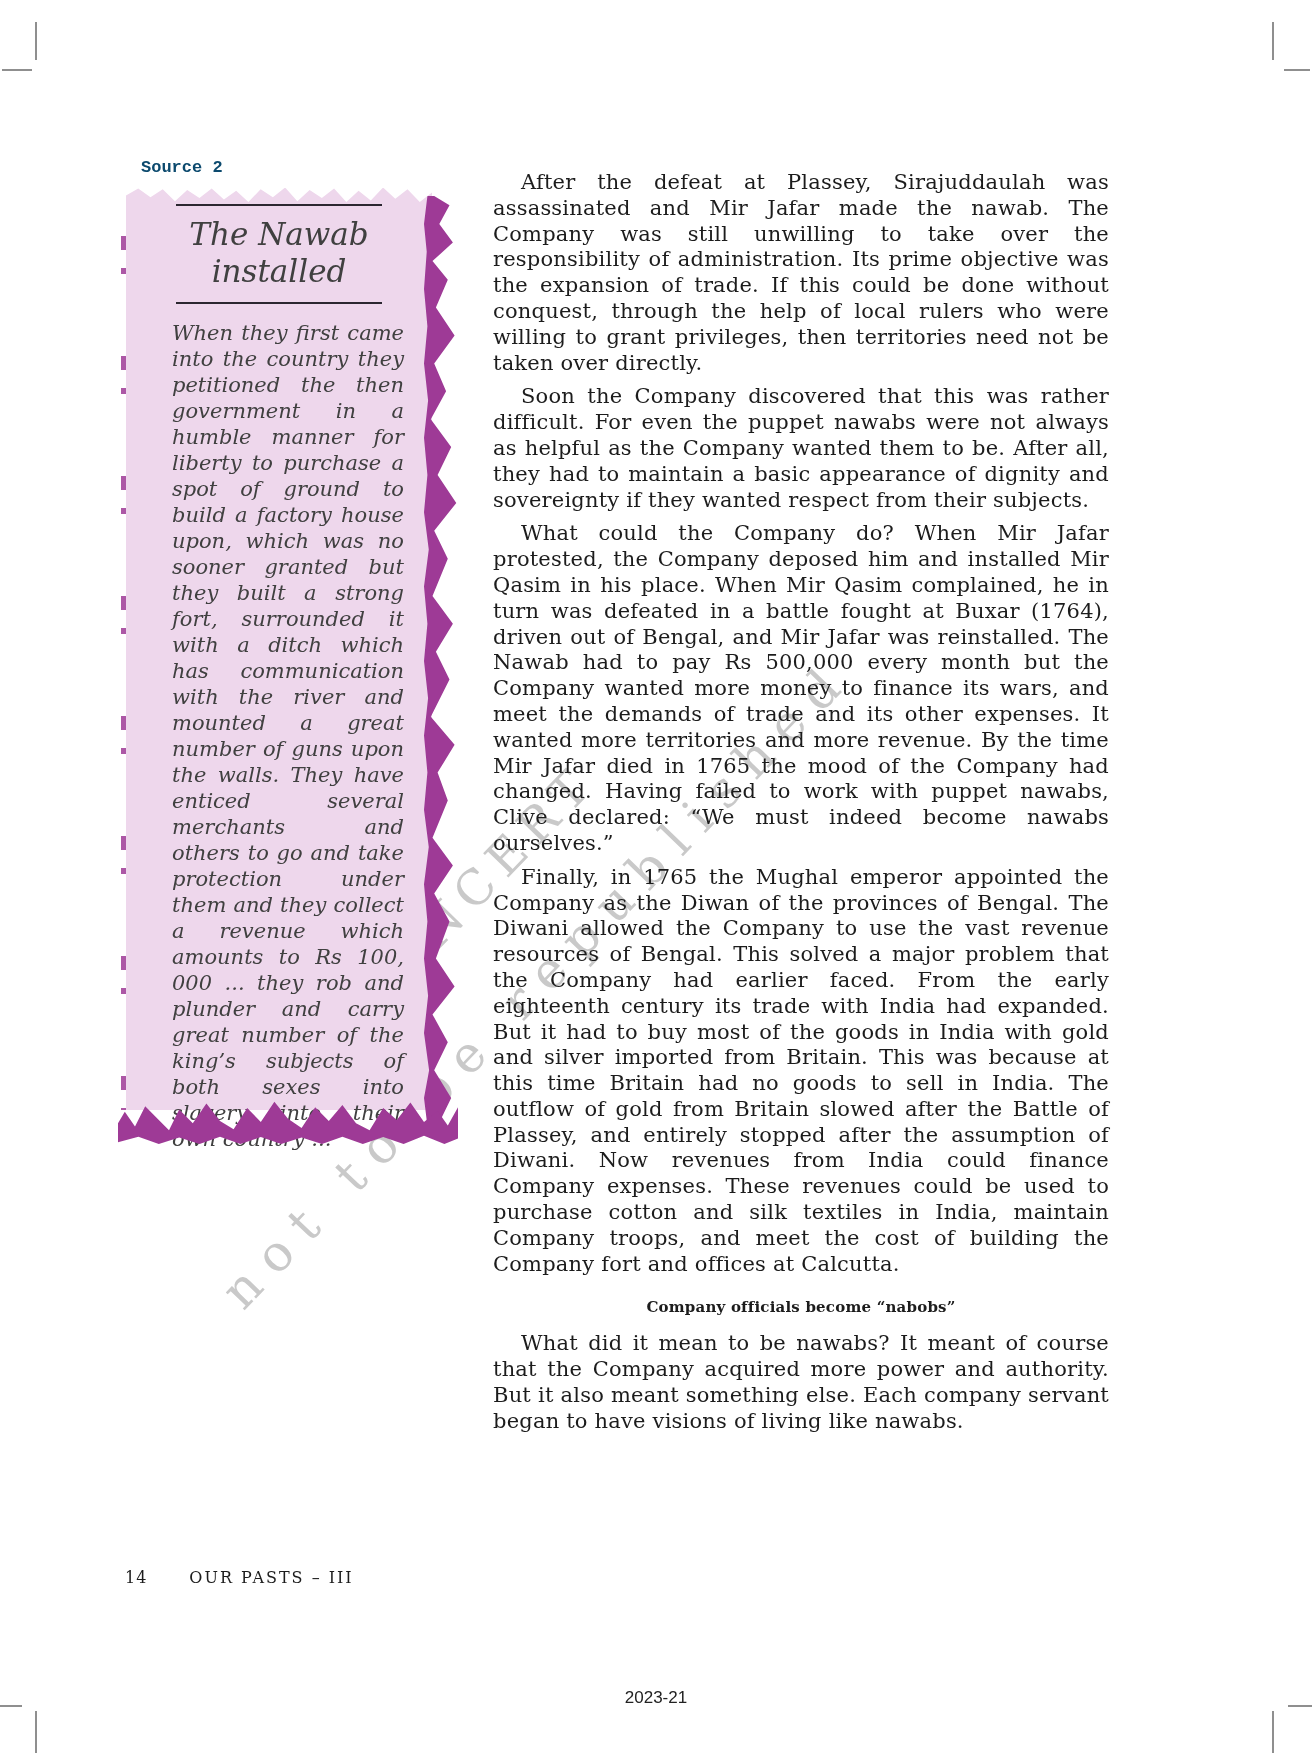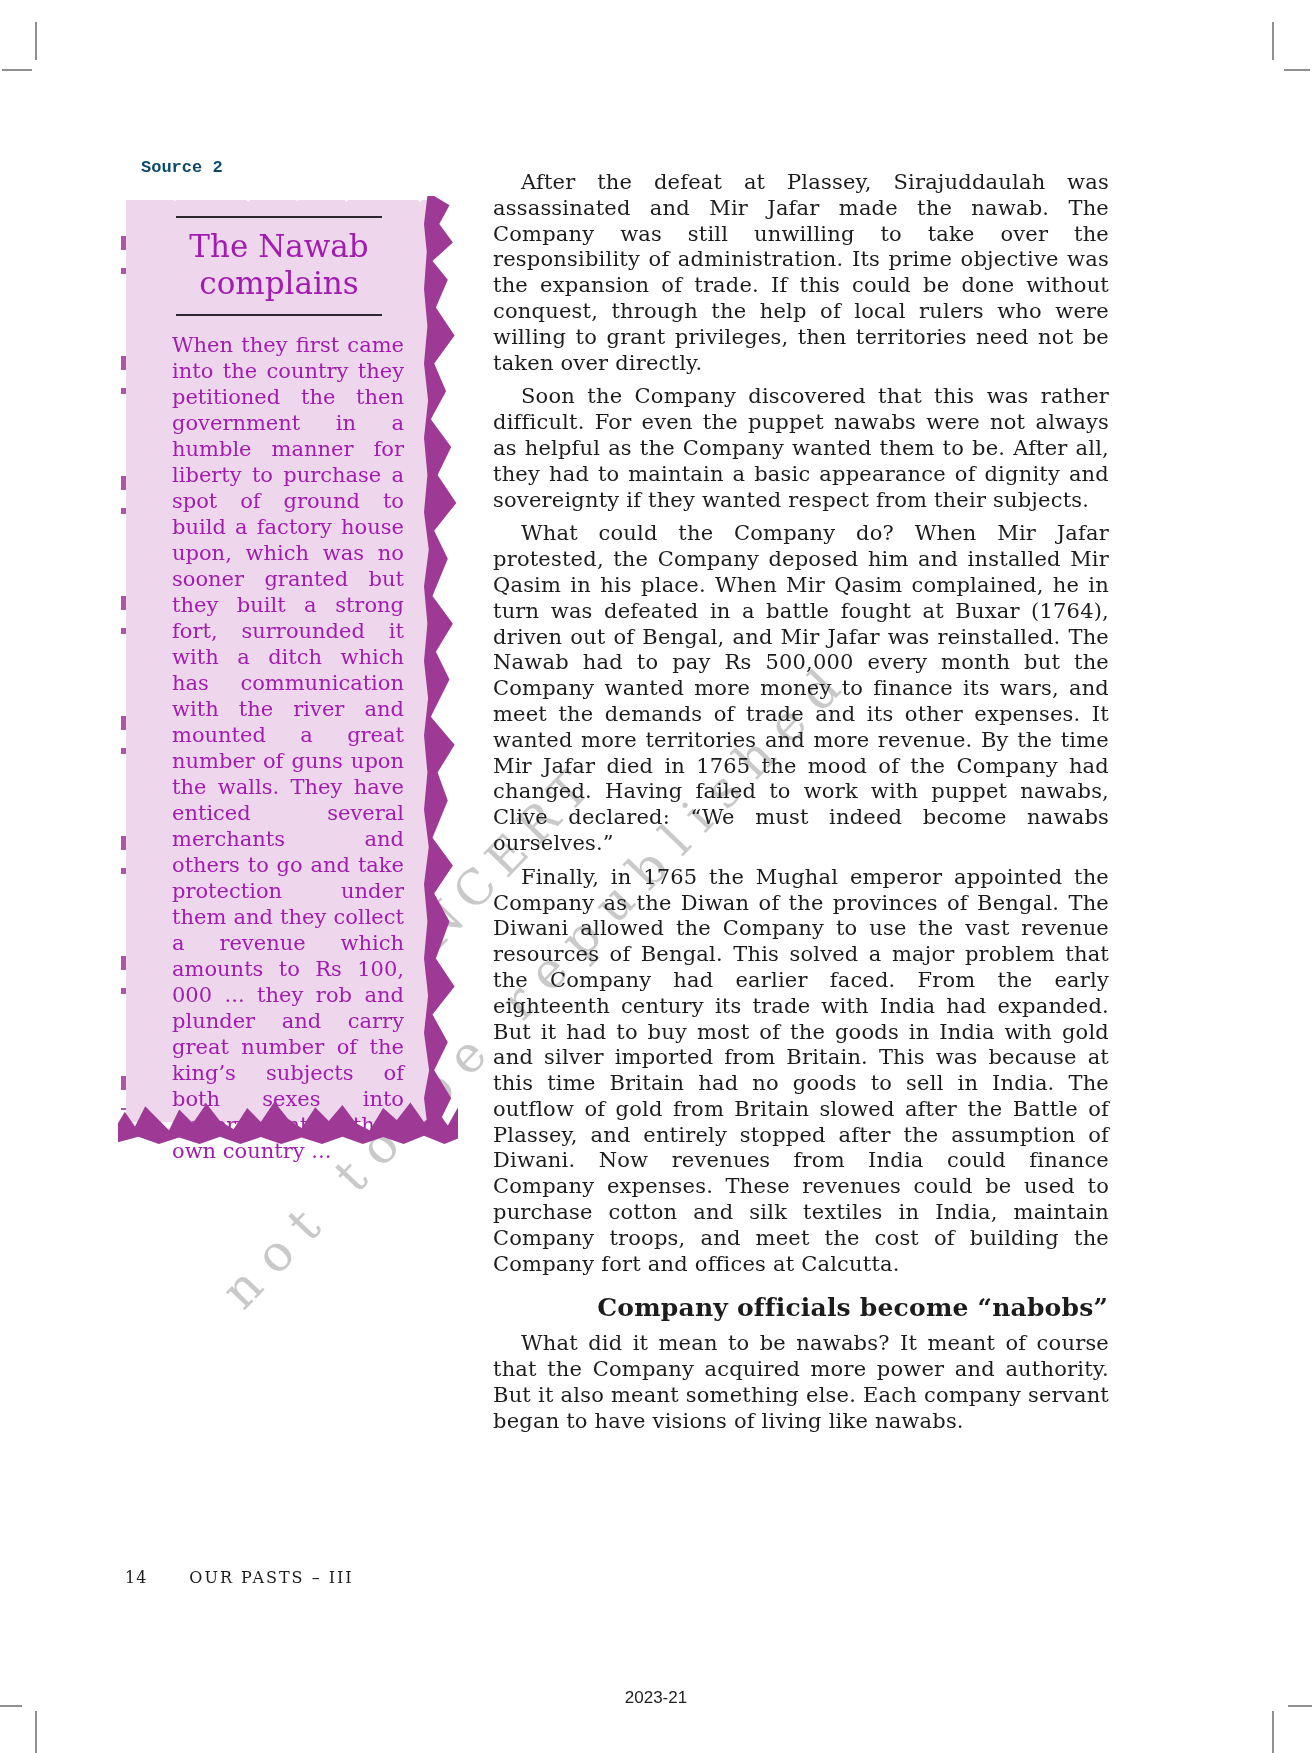--- a/index.html
+++ b/index.html
@@ -15,43 +15,43 @@
   .wm1{left:388px;top:962px;font-size:48px;letter-spacing:10px;
        transform:rotate(-46deg);transform-origin:0 100%;}
   .wm2{left:252px;top:1262px;font-size:50px;letter-spacing:16px;
        transform:rotate(-46deg);transform-origin:0 100%;}
 
   
   .source-label{position:absolute;left:141px;top:158px;z-index:3;
       font-family:Liberation Mono, monospace;font-weight:bold;font-size:17px;color:#0c4a6e;}
 
   
-  .source-box{position:absolute;left:126px;top:200px;width:306px;height:922px;
-      background:#eed7ec;z-index:2;color:#a21caf;}
+  .source-box{position:absolute;left:126px;top:188px;width:306px;height:922px;
+      background:#eed7ec;z-index:2;color:#404040;font-style:italic;}
   .tear-top{position:absolute;left:126px;top:186px;width:306px;height:16px;background:#ffffff;z-index:3;
       clip-path:polygon(0 0,100% 0,100% 40%,96% 100%,92% 20%,88% 80%,84% 10%,80% 90%,76% 30%,72% 100%,68% 15%,64% 75%,60% 25%,56% 95%,52% 10%,48% 70%,44% 20%,40% 100%,36% 30%,32% 85%,28% 15%,24% 75%,20% 25%,16% 95%,12% 20%,8% 70%,4% 15%,0 60%);}
   .tear-bottom{position:absolute;left:118px;top:1098px;width:340px;height:46px;background:#9e3a96;z-index:2;
       clip-path:polygon(0% 55%,2% 30%,5% 62%,8% 18%,12% 48%,15% 70%,18% 25%,22% 55%,26% 12%,30% 50%,34% 68%,38% 22%,42% 52%,46% 8%,50% 45%,54% 65%,58% 20%,62% 50%,66% 15%,70% 55%,74% 70%,78% 22%,82% 48%,86% 10%,90% 52%,94% 28%,97% 60%,100% 20%,100% 88%,96% 100%,90% 82%,84% 100%,78% 85%,72% 100%,66% 84%,60% 100%,54% 86%,48% 100%,42% 85%,36% 100%,30% 84%,24% 100%,18% 86%,12% 100%,6% 84%,0% 96%);}
   .tear-right{position:absolute;left:424px;top:196px;width:34px;height:930px;background:#9e3a96;z-index:2;
       clip-path:polygon(30% 0%,75% 1%,45% 3%,85% 5%,25% 7%,70% 9%,35% 12%,90% 15%,30% 18%,65% 21%,20% 24%,80% 27%,40% 30%,95% 33%,30% 36%,70% 39%,25% 43%,85% 46%,35% 49%,75% 52%,20% 56%,90% 59%,40% 62%,70% 65%,25% 69%,85% 72%,30% 75%,75% 78%,35% 82%,90% 85%,25% 88%,70% 91%,30% 94%,80% 97%,40% 100%,10% 100%,0% 97%,15% 94%,0% 90%,12% 86%,0% 82%,10% 78%,0% 74%,14% 70%,0% 66%,10% 62%,0% 58%,12% 54%,0% 50%,10% 46%,0% 42%,14% 38%,0% 34%,10% 30%,0% 26%,12% 22%,0% 18%,10% 14%,0% 10%,8% 6%,0% 3%,10% 0%);}
   .tear-left{position:absolute;left:121px;top:210px;width:5px;height:900px;z-index:2;opacity:.85;
       background:repeating-linear-gradient(180deg,transparent 0 26px,#9e3a96 26px 40px,transparent 40px 58px,#9e3a96 58px 64px,transparent 64px 120px);}
 
   .box-title{width:206px;margin:16px auto 0;padding:10px 0 12px;
       border-top:2px solid #2b2630;border-bottom:2px solid #2b2630;
       text-align:center;font-size:31px;line-height:37px;font-weight:normal;}
   .box-title span{display:block;}
   .box-intro{margin:18px 26px 0 22px;font-size:22px;line-height:27px;text-align:left;}
   .box-quote{margin:16px 28px 0 46px;font-size:21px;line-height:26px;text-align:justify;}
 
   
   .main-col{position:absolute;left:478px;top:170px;width:646px;z-index:3;
       font-size:21px;line-height:25.8px;text-align:justify;color:#1c1c1c;letter-spacing:.2px;}
   .para{margin:0 15px 8px;text-indent:28px;}
-  .subhead{font-size:25px;font-weight:bold;margin:18px 16px 10px;text-align:right;letter-spacing:.2px;}
+  .subhead{font-size:15px;font-weight:bold;margin:18px 16px 10px;text-align:center;letter-spacing:.2px;}
 
   
   .footer-left{position:absolute;left:125px;top:1568px;z-index:3;font-size:16px;color:#1c1c1c;}
   .footer-left .pagenum{margin-right:42px;letter-spacing:1px;}
   .footer-left .booktitle{letter-spacing:2px;}
   .footer-center{position:absolute;left:0;top:1688px;width:100%;text-align:center;z-index:3;
       font-family:"Liberation Sans", sans-serif;font-size:17px;color:#222;}
 </style>
 </head>
 <body>
@@ -68,21 +68,21 @@
   <div class="crop" style="left:1272px;top:1711px;width:2px;height:42px;"></div>
 
   <div class="wm wm1">© NCERT</div>
   <div class="wm wm2">not to be republished</div>
 
   <div class="source-label">Source 2</div>
 
   <aside class="source-box">
     <h2 class="box-title">
       <span>The Nawab</span>
-      <span>complains</span>
+      <span>installed</span>
     </h2>
     <p class="box-quote">When they first came into the country they petitioned the then government in a humble manner for liberty to purchase a spot of ground to build a factory house upon, which was no sooner granted but they built a strong fort, surrounded it with a ditch which has communication with the river and mounted a great number of guns upon the walls. They have enticed several merchants and others to go and take protection under them and they collect a revenue which amounts to Rs 100, 000 ... they rob and plunder and carry great number of the king’s subjects of both sexes into slavery into their own country ...</p>
   </aside>
   <div class="tear-top"></div>
   <div class="tear-left"></div>
   <div class="tear-right"></div>
   <div class="tear-bottom"></div>
 
   <main class="main-col">
     <p class="para">After the defeat at Plassey, Sirajuddaulah was assassinated and Mir Jafar made the nawab. The Company was still unwilling to take over the responsibility of administration. Its prime objective was the expansion of trade. If this could be done without conquest, through the help of local rulers who were willing to grant privileges, then territories need not be taken over directly.</p>

